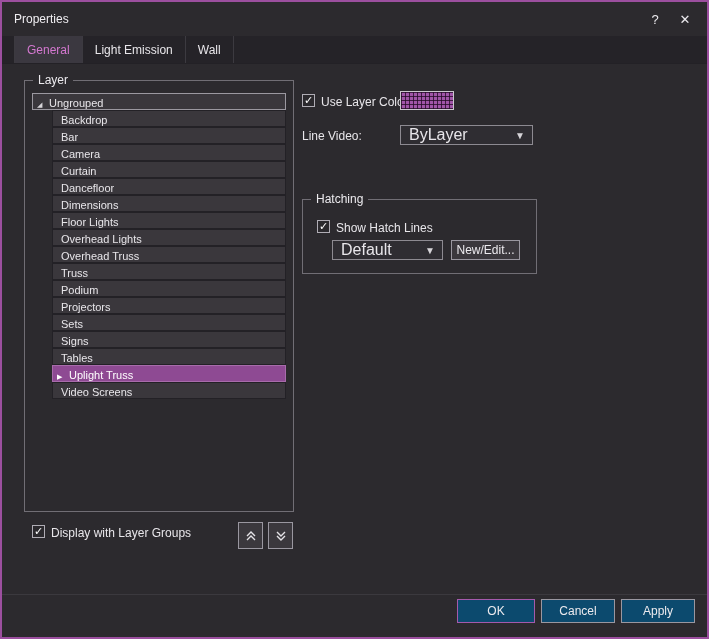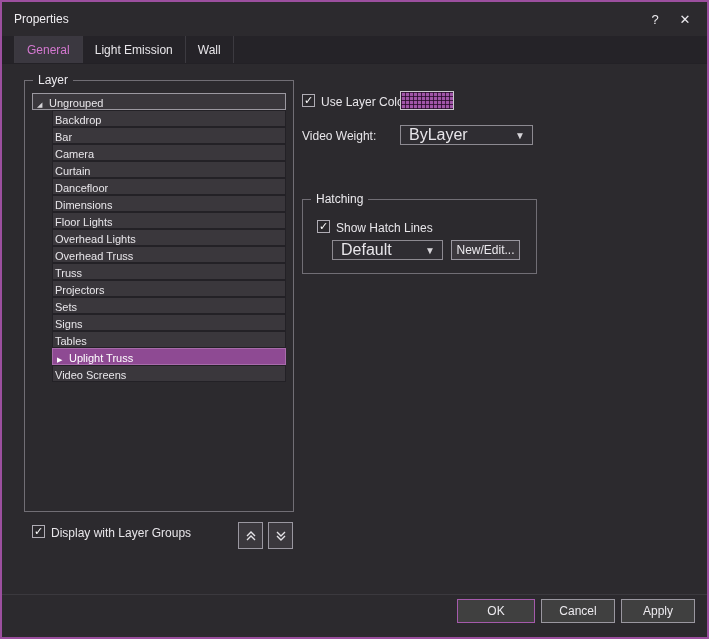--- a/index.html
+++ b/index.html
@@ -23,21 +23,21 @@
   .groupbox{position:absolute;border:1px solid #716e75;box-sizing:border-box;}
   .groupbox .gb-label{position:absolute;top:-8px;left:8px;background:#2c2a2e;padding:0 5px;font-size:12px;color:#eceaee;}
   .gb-layer{left:22px;top:78px;width:270px;height:432px;}
   .gb-hatching{left:300px;top:197px;width:235px;height:75px;}
   
   .tree{position:absolute;left:7px;top:12px;width:254px;height:402px;}
   .row{height:17px;box-sizing:border-box;border:1px solid #232126;background:#3a373c;display:flex;align-items:flex-end;}
   .row.root{border-color:#9b98a0;}
   .row.child{margin-left:20px;}
   .row.selected{background:#8e4a93;border-color:#a86cab;color:#ffffff;}
-  .row-label{font-size:11px;padding-left:2px;white-space:nowrap;}
+  .row-label{font-size:11px;padding-left:8px;white-space:nowrap;}
   .expander{font-size:7px;color:#d6d4d8;width:12px;padding-left:4px;}
   .sel-arrow{font-size:7px;color:#ffffff;width:12px;padding-left:4px;}
   .row.root .row-label{padding-left:0;}
   .row.selected .row-label{padding-left:0;}
   
   .check{display:inline-flex;align-items:center;justify-content:center;width:13px;height:13px;box-sizing:border-box;border:1px solid #b0adb5;background:#2b292d;color:#ffffff;font-size:11px;line-height:11px;}
   .cb-use-color{position:absolute;left:300px;top:92px;}
   .lbl-use-color{position:absolute;left:319px;top:93px;}
   .swatch{position:absolute;left:398px;top:89px;width:54px;height:19px;box-sizing:border-box;border:1px solid #cac7ce;background-color:#a055a8;
     background-image:repeating-linear-gradient(90deg, rgba(30,8,32,0.75) 0 1px, transparent 1px 4px),
@@ -55,21 +55,21 @@
   .btn{box-sizing:border-box;background:#3b383d;border:1px solid #9a97a0;color:#eceaee;font-size:12px;display:flex;align-items:center;justify-content:center;font-family:"Liberation Sans",sans-serif;}
   .btn-newedit{position:absolute;left:148px;top:40px;width:69px;height:20px;}
   
   .cb-display{position:absolute;left:30px;top:523px;}
   .lbl-display{position:absolute;left:49px;top:524px;}
   .btn-chev{position:absolute;top:520px;width:25px;height:27px;}
   .btn-chev-up{left:236px;}
   .btn-chev-down{left:266px;}
   
   .footer-sep{position:absolute;left:0;right:0;top:592px;height:1px;background:#3b393e;}
-  .btn-footer{position:absolute;top:597px;height:24px;background:#404040;}
+  .btn-footer{position:absolute;top:597px;height:24px;background:#0c4a6e;}
   .btn-ok{left:455px;width:78px;border:1px solid #a55aac;}
   .btn-cancel{left:539px;width:74px;}
   .btn-apply{left:619px;width:74px;}
   svg{display:block;}
 </style>
 </head>
 <body>
 
 <div class="window">
 
@@ -116,20 +116,23 @@
       <div class="row child">
           <span class="row-label">Overhead Lights</span>
         </div>
       <div class="row child">
           <span class="row-label">Overhead Truss</span>
         </div>
       <div class="row child">
           <span class="row-label">Truss</span>
         </div>
       <div class="row child">
+          <span class="row-label">Podium</span>
+        </div>
+      <div class="row child">
           <span class="row-label">Projectors</span>
         </div>
       <div class="row child">
           <span class="row-label">Sets</span>
         </div>
       <div class="row child">
           <span class="row-label">Signs</span>
         </div>
       <div class="row child">
           <span class="row-label">Tables</span>
@@ -143,21 +146,21 @@
         </div>
     </div>
   </div>
 
   <span class="check cb-use-color">
       <span>✓</span>
     </span>
   <span class="lbl-use-color">Use Layer Color</span>
   <span class="swatch"></span>
 
-  <span class="lbl-line-weight">Video Weight:</span>
+  <span class="lbl-line-weight">Line Video:</span>
   <div class="select sel-lineweight">
     <span class="value">ByLayer</span>
     <span class="caret">▼</span>
   </div>
 
   <div class="groupbox gb-hatching">
     <span class="gb-label">Hatching</span>
     <span class="check cb-hatch">
         <span>✓</span>
       </span>

